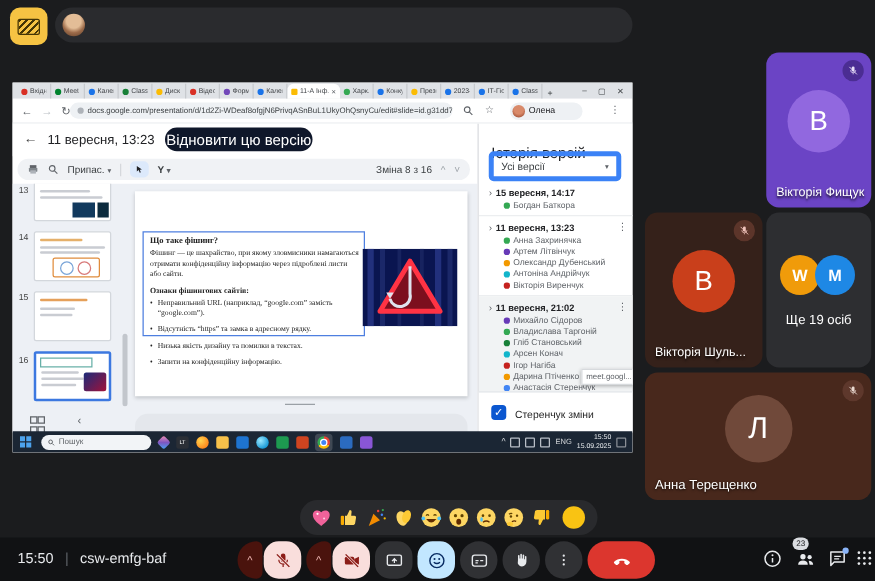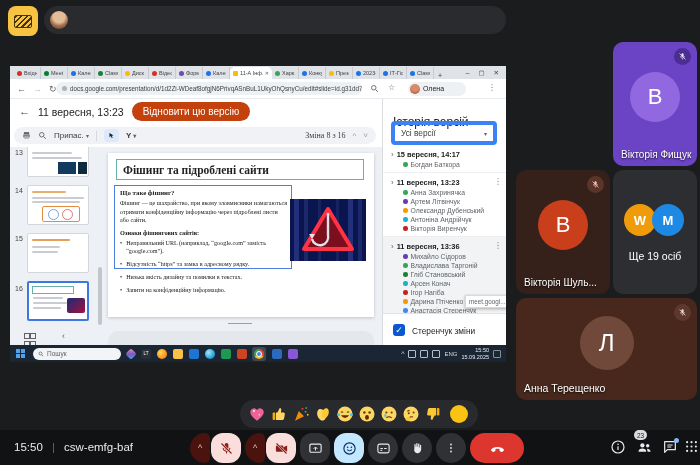--- a/index.html
+++ b/index.html
@@ -24,21 +24,21 @@
   .urltext{font-size:6.3px;color:#3c4043;white-space:nowrap;}
   .profpill{position:absolute;left:398px;top:2.5px;width:58px;height:14px;border-radius:7px;background:#eef1f4;display:flex;align-items:center;gap:3px;padding-left:2px;box-sizing:border-box;}
   .profpill .pav{width:10px;height:10px;border-radius:50%;background:radial-gradient(circle at 50% 35%,#d98a6a 0 45%,#8c3a22 100%);}
   .profpill .pname{font-size:7px;color:#202124;}
   
   #docsarea{position:relative;width:496px;height:247px;background:#fff;display:flex;}
   #leftmain{width:372px;height:247px;position:relative;}
   #dheader{height:26px;position:relative;background:#fff;}
   .dback{position:absolute;left:9px;top:6px;font-size:11px;color:#444;}
   .ddate{position:absolute;left:28px;top:7px;font-size:10.5px;color:#202124;font-weight:500;}
-  .restore{position:absolute;left:122px;top:3px;width:118px;height:19px;border-radius:10px;background:#c2410c;color:#fff;font-size:10px;display:flex;align-items:center;justify-content:center;}
+  .restore{position:absolute;left:122px;top:3px;width:118px;height:19px;border-radius:10px;background:#0f172a;color:#fff;font-size:12px;display:flex;align-items:center;justify-content:center;}
   #dtoolbar{height:22px;position:relative;}
   .toolpill{position:absolute;left:4px;top:2px;width:362px;height:17px;border-radius:9px;background:#f0f2f5;display:flex;align-items:center;gap:7px;padding:0 8px;box-sizing:border-box;}
   .tlbl{font-size:8px;color:#3c4043;}
   .tddown{font-size:6px;color:#5f6368;}
   #workspace{position:absolute;left:0;top:48px;width:372px;height:199px;background:#edf0f5;overflow:hidden;}
   .thumbnum{position:absolute;left:5px;font-size:7px;color:#444;}
   .thumb{position:absolute;left:17px;width:62px;height:40px;background:#fff;border:1px solid #d3d7dc;border-radius:2px;box-sizing:border-box;overflow:hidden;}
   .thumb.sel{border:2px solid #3c78e0;}
   .tl{position:absolute;background:#c9ccd2;height:2px;border-radius:1px;}
   #slidecard{position:absolute;left:98px;top:6px;width:266px;height:164px;background:#fff;box-shadow:0 1px 3px rgba(60,64,67,.25);}
@@ -219,21 +219,21 @@
                 <line x1="15" y1="15" x2="21" y2="21" stroke="#5f6368" stroke-width="2.4"></line>
               </svg>
             <span class="tlbl"><span>Припас.</span> <span class="tddown">▾</span></span>
             <span style="width:1px;height:10px;background:#d5d8dc;"></span>
             <span style="width:15px;height:13px;border-radius:4px;background:#dce9fb;display:flex;align-items:center;justify-content:center;">
               <svg width="7" height="7" viewBox="0 0 24 24">
                   <path d="M5 3l14 9-6 1 3 7-3 1-3-7-5 4z" fill="#202124"></path>
                 </svg>
             </span>
             <span class="tlbl" style="font-weight:bold;"><span>Y</span> <span class="tddown">▾</span></span>
-            <span class="tlbl" style="margin-left:auto;font-family:Liberation Serif, serif;">Зміна 8 з 16</span>
+            <span class="tlbl" style="margin-left:auto;">Зміна 8 з 16</span>
             <span style="font-size:8px;color:#9aa0a6;">^</span>
             <span style="font-size:8px;color:#9aa0a6;">˅</span>
           </div>
         </div>
 
         <div id="workspace">
 
           <span class="thumbnum" style="top:2px;">13</span>
           <div class="thumb" style="top:-10px;">
             <div class="tl" style="left:4px;top:14px;width:40px;"></div>
@@ -268,21 +268,20 @@
           <div style="position:absolute;left:88px;top:120px;width:4px;height:58px;border-radius:2px;background:#c2c6cc;"></div>
           <div style="position:absolute;left:14px;top:186px;display:grid;grid-template-columns:4px 4px;grid-gap:1.5px;">
             <span style="width:4px;height:4px;border:1px solid #5f6368;"></span>
               <span style="width:4px;height:4px;border:1px solid #5f6368;"></span>
               <span style="width:4px;height:4px;border:1px solid #5f6368;"></span>
               <span style="width:4px;height:4px;border:1px solid #5f6368;"></span>
           </div>
           <span style="position:absolute;left:52px;top:184px;font-size:9px;color:#5f6368;">‹</span>
 
           <div id="slidecard">
-            <div class="s-title">Фішинг та підроблені сайти</div>
             <div class="s-sel"></div>
             <div class="s-text">
               <div class="s-h">Що таке фішинг?</div>
               <div class="s-p">Фішинг — це шахрайство, при якому зловмисники намагаються отримати конфіденційну інформацію через підроблені листи або сайти.</div>
               <div class="s-h" style="font-size:6.3px;">Ознаки фішингових сайтів:</div>
               <div class="sb">
                   <span>•</span>
                   <span>Неправильний URL (наприклад, “googIe.com” замість “google.com”).</span>
                 </div>
               <div class="sb">
@@ -356,21 +355,21 @@
                 <span>Антоніна Андрійчук</span>
               </div>
             <div class="vname">
                 <span class="dot" style="background: rgb(197, 34, 31);"></span>
                 <span>Вікторія Виренчук</span>
               </div>
           </div>
           <div class="vgroup" style="background:#f1f3f4;">
             <div class="vdrow">
                 <span class="vchev">›</span>
-                <span class="vdate">11 вересня, 13:36</span>
+                <span class="vdate">11 вересня, 21:02</span>
               </div>
             <span class="vkebab">⋮</span>
             <div class="vname">
                 <span class="dot" style="background: rgb(103, 58, 183);"></span>
                 <span>Михайло Сідоров</span>
               </div>
             <div class="vname">
                 <span class="dot" style="background: rgb(52, 168, 83);"></span>
                 <span>Владислава Таргоній</span>
               </div>

